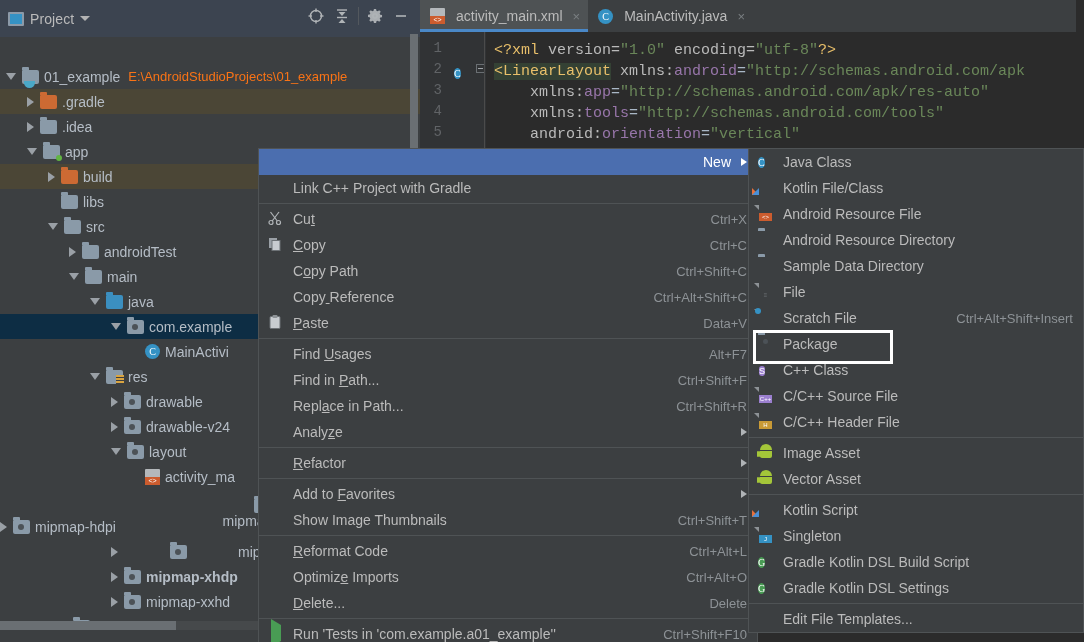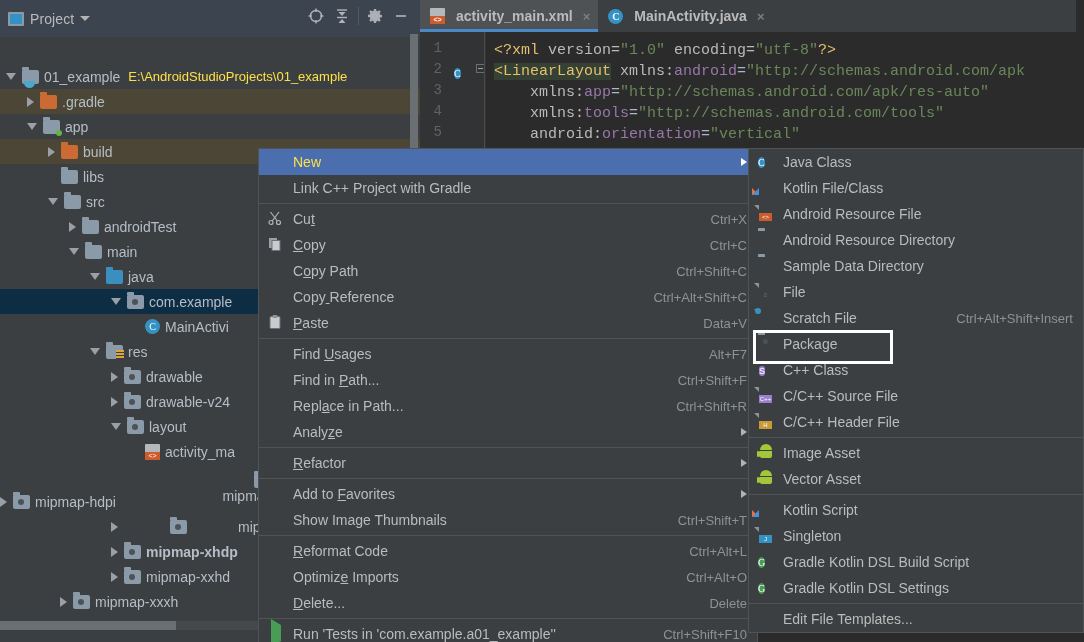--- a/index.html
+++ b/index.html
@@ -42,21 +42,21 @@
     position: absolute; left: 0; top: 31px; width: 420px; height: 611px;
     overflow: hidden; background: #3c3f41; margin-top: 33px;
   }
   .trow {
     position: relative; height: 25px; display: flex; align-items: center;
     white-space: nowrap; font-size: 14px; color: #a9b7c6;
   }
   .trow.changed { background: #4b4636; }
   .trow.selected { background: #0d2d44; }
   .tlabel { color: #b5bdc6; font-size: 14px; }
-  .tpath { color: #fde047; font-size: 13px; margin-left: 8px; }
+  .tpath { color: #f97316; font-size: 13px; margin-left: 8px; }
   .arrow-r {
     width: 0; height: 0; border-top: 5px solid transparent; border-bottom: 5px solid transparent;
     border-left: 7px solid #9aa0a6; margin-right: 6px; flex: 0 0 auto;
   }
   .arrow-d {
     width: 0; height: 0; border-left: 5px solid transparent; border-right: 5px solid transparent;
     border-top: 7px solid #9aa0a6; margin-right: 6px; flex: 0 0 auto;
   }
   .arrow-none { width: 7px; margin-right: 6px; flex: 0 0 auto; }
   .ficon { width: 17px; height: 14px; margin-right: 5px; position: relative; flex: 0 0 auto; }
@@ -108,21 +108,21 @@
   #tree-hscroll {
     position: absolute; left: 0; bottom: 12px; width: 420px; height: 9px; background: #46494b;
   }
   #tree-hscroll .thumb { position: absolute; left: 0; top: 0; width: 176px; height: 9px; background: #6a6f73; }
   #tree-bottom-strip {
     position: absolute; left: 0; bottom: 0; width: 420px; height: 12px; background: #3c3f41;
   }
 
   
   #editor { position: absolute; left: 420px; top: 0; width: 664px; height: 642px; background: #2b2b2b; }
-  #tabbar { position: absolute; left: 0; top: 0; width: 656px; height: 32px; background: #3c3f41; display: flex; font-weight: bold; }
+  #tabbar { position: absolute; left: 0; top: 0; width: 656px; height: 32px; background: #3c3f41; display: flex; }
   .tab {
     height: 32px; display: flex; align-items: center; padding: 0 8px 0 10px; gap: 6px;
     font-size: 14px; color: #bbbbbb; position: relative;
   }
   .tab.active { background: #4e5254; }
   .tab.active::after { content: ""; position: absolute; left: 0; bottom: 0; width: 100%; height: 3px; background: #4a88c7; }
   .tab .x { color: #7a7f82; font-size: 13px; margin-left: 4px; }
   #gutter {
     position: absolute; left: 0; top: 32px; width: 66px; height: 610px; background: #313335;
   }
@@ -149,21 +149,21 @@
   
   #ctx-menu {
     position: absolute; left: 258px; top: 148px; width: 500px;
     background: #3c3f41; border: 1px solid #4f5355; padding: 0;
     font-size: 14px; color: #bbbbbb; z-index: 40;
   }
   .mrow {
     position: relative; height: 26px; display: flex; align-items: center;
     padding-left: 34px; padding-right: 10px;
   }
-  .mrow.sel { background: #4b6eaf; color: #fde047; }
+  .mrow.sel { background: #4b6eaf; color: #ffffff; text-align: right; }
   .mrow .mlabel { flex: 1 1 auto; white-space: nowrap; }
   .mrow .mshort { color: #8d9296; font-size: 13px; white-space: nowrap; }
   .mrow .micon { position: absolute; left: 8px; top: 4px; width: 18px; height: 18px; }
   .mrow .subarrow {
     width: 0; height: 0; border-top: 4px solid transparent; border-bottom: 4px solid transparent;
     border-left: 6px solid #b0b4b7; margin-left: 10px;
   }
   .mrow.sel .subarrow { border-left-color: #ffffff; }
   .msep { height: 1px; background: #4f5355; margin: 2px 0; }
   .u { text-decoration: underline; }
@@ -289,20 +289,25 @@
             </span>
             <span class="tlabel">01_example</span>
             <span class="tpath">E:\AndroidStudioProjects\01_example</span>
           </div>
           <div class="trow changed" style="padding-left: 27px;">
             <span class="arrow-r"></span>
             <span class="ficon folder orange"></span>
             <span class="tlabel">.gradle</span>
           </div>
           <div class="trow" style="padding-left: 27px;">
+            <span class="arrow-r"></span>
+            <span class="ficon folder"></span>
+            <span class="tlabel">.idea</span>
+          </div>
+          <div class="trow" style="padding-left: 27px;">
             <span class="arrow-d"></span>
             <span class="ficon folder">
               <span class="green-dot"></span>
             </span>
             <span class="tlabel">app</span>
           </div>
           <div class="trow changed" style="padding-left: 48px;">
             <span class="arrow-r"></span>
             <span class="ficon folder orange"></span>
             <span class="tlabel">build</span>

